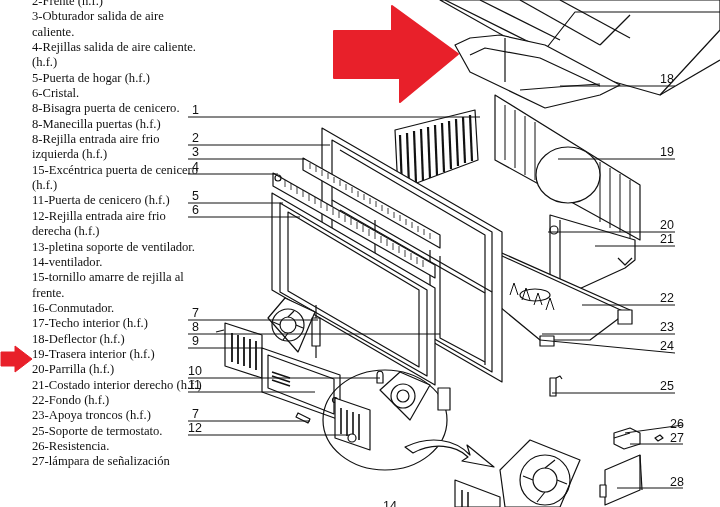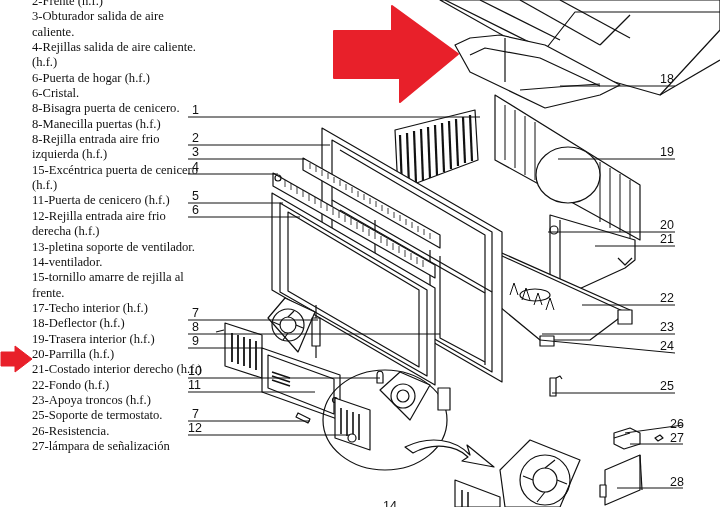--- a/index.html
+++ b/index.html
@@ -12,31 +12,32 @@
     .arrow-left { position: absolute; left: 0; top: 345px; }
     .arrow-big { position: absolute; left: 331px; top: 0; }
   </style>
 </head>
 <body>
 
 <div class="legend">
   <span class="item">2-Frente (h.f.)</span>
   <span class="item wrap">3-Obturador salida de aire caliente.</span>
   <span class="item wrap">4-Rejillas salida de aire caliente. (h.f.)</span>
-  <span class="item">6-Puerta de hogar (h.f.)</span>
+  <span class="item">5-Puerta de hogar (h.f.)</span>
   <span class="item">6-Cristal.</span>
   <span class="item">8-Bisagra puerta de cenicero.</span>
   <span class="item">8-Manecilla puertas (h.f.)</span>
   <span class="item wrap">8-Rejilla entrada aire frio izquierda (h.f.)</span>
   <span class="item wrap">15-Excéntrica puerta de cenicero (h.f.)</span>
   <span class="item">11-Puerta de cenicero (h.f.)</span>
   <span class="item wrap">12-Rejilla entrada aire frio derecha (h.f.)</span>
   <span class="item wrap">13-pletina soporte de ventilador.</span>
   <span class="item">14-ventilador.</span>
   <span class="item wrap">15-tornillo amarre de rejilla al frente.</span>
+  <span class="item">16-Conmutador.</span>
   <span class="item">17-Techo interior (h.f.)</span>
   <span class="item">18-Deflector (h.f.)</span>
   <span class="item">19-Trasera interior (h.f.)</span>
   <span class="item">20-Parrilla (h.f.)</span>
   <span class="item wrap">21-Costado interior derecho (h.f.)</span>
   <span class="item">22-Fondo (h.f.)</span>
   <span class="item">23-Apoya troncos (h.f.)</span>
   <span class="item">25-Soporte de termostato.</span>
   <span class="item">26-Resistencia.</span>
   <span class="item">27-lámpara de señalización</span>

